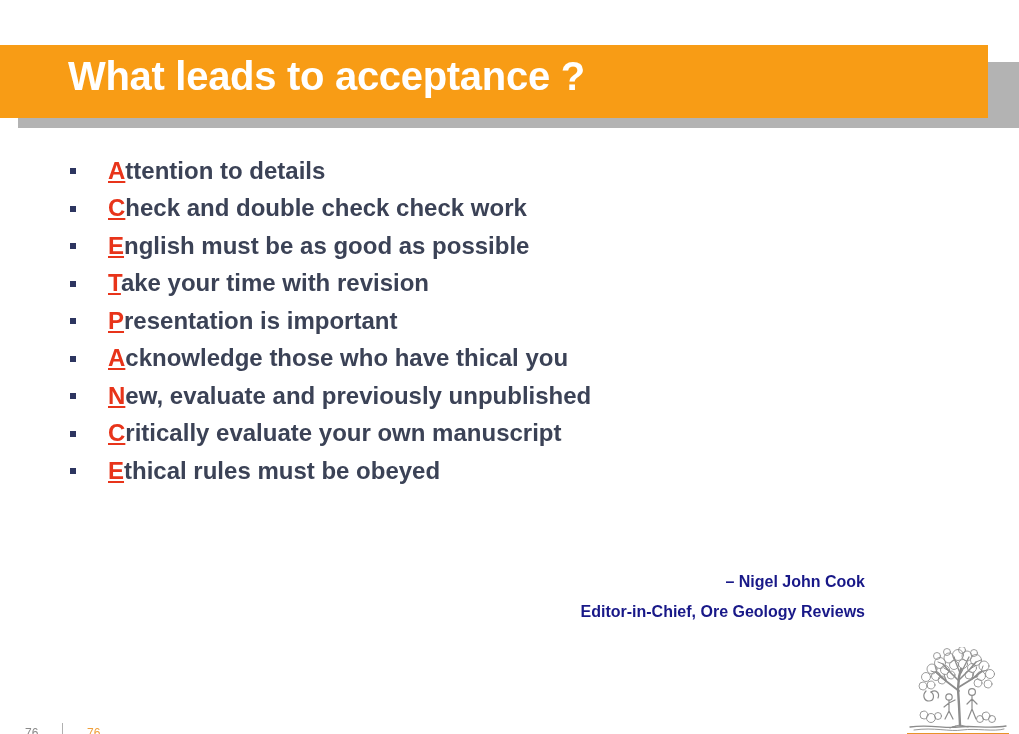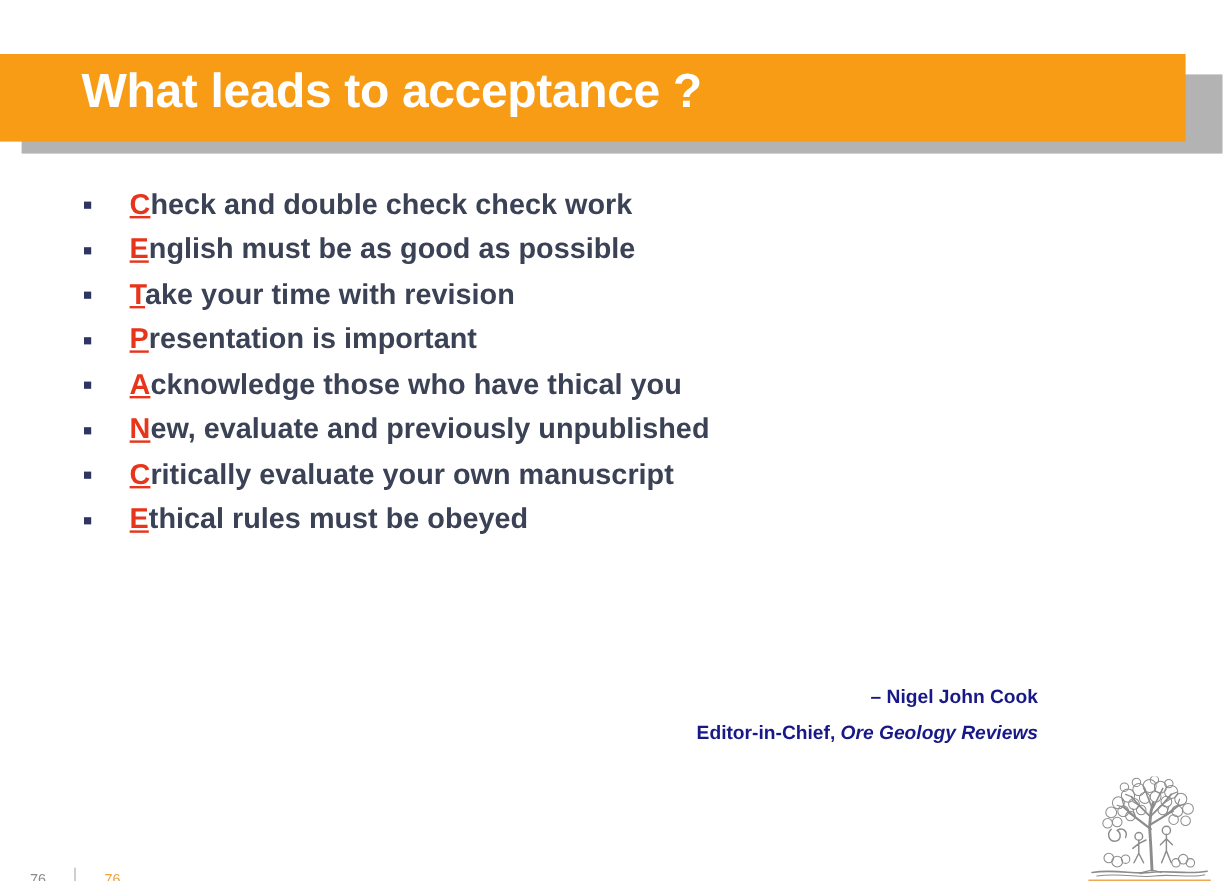--- a/index.html
+++ b/index.html
@@ -89,21 +89,20 @@
     position: absolute;
     right: 154px;
     top: 527px;
     text-align: right;
     color: #181888;
     font-size: 16px;
     font-weight: bold;
     line-height: 30px;
   }
   .attribution .journal {
-    font-style: italic;
   }
 
   
   .page-num-left {
     position: absolute;
     left: 25px;
     top: 686px;
     font-size: 12px;
     color: #8a8a8a;
   }
@@ -170,20 +169,24 @@
 <body>
 
 <div class="slide">
 
   <div class="title-shadow"></div>
   <div class="title-bar"></div>
   <div class="title-text">What leads to acceptance ?</div>
 
   <div class="bullets">
 
+    <div class="bullet-row">
+      <span class="bullet-marker"></span>
+      <span class="bullet-text"><span class="bullet-initial">A</span><span>ttention to details</span></span>
+    </div>
 
     <div class="bullet-row">
       <span class="bullet-marker"></span>
       <span class="bullet-text"><span class="bullet-initial">C</span><span>heck and double check check work</span></span>
     </div>
 
 
     <div class="bullet-row">
       <span class="bullet-marker"></span>
       <span class="bullet-text"><span class="bullet-initial">E</span><span>nglish must be as good as possible</span></span>

